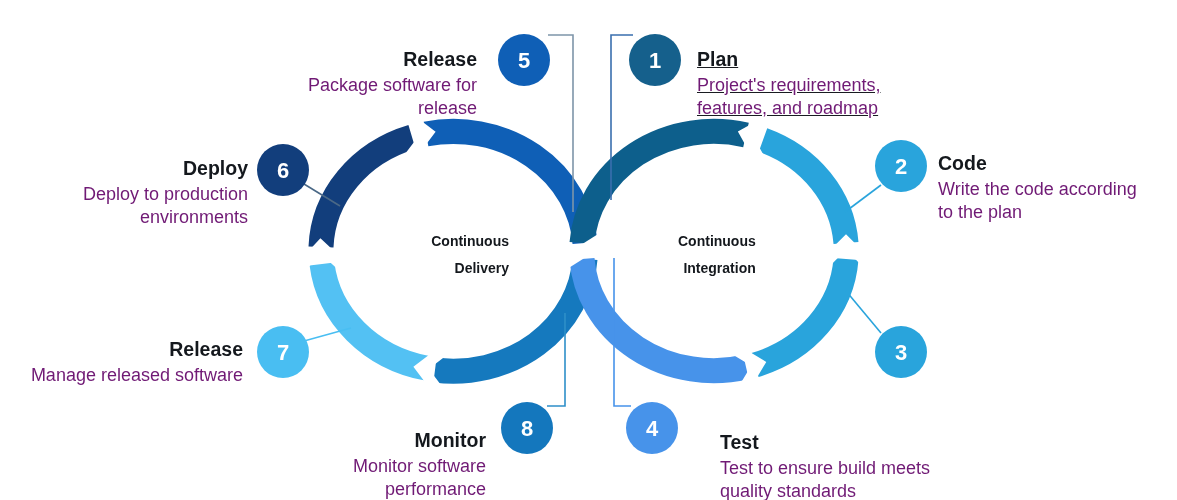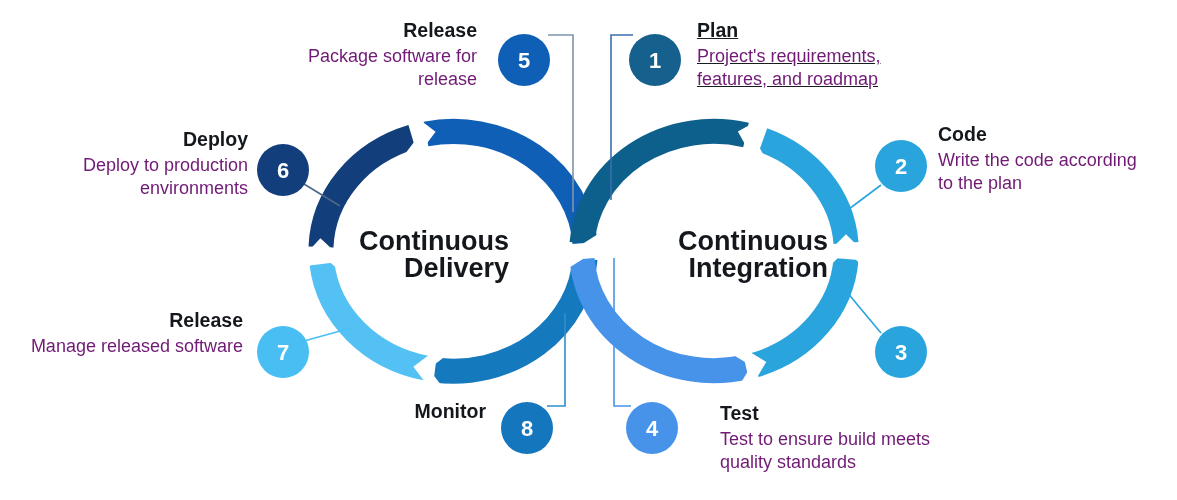--- a/index.html
+++ b/index.html
@@ -5,31 +5,31 @@
   html,body{margin:0;padding:0;background:#ffffff;}
   .canvas{
     position:relative;
     width:1177px;height:500px;
     font-family:"Liberation Sans", sans-serif;
     color:#191c21;
     overflow:hidden;
     background:#ffffff;
   }
   .loop-svg{position:absolute;left:0;top:0;}
-  .stage{position:absolute;}
+  .stage{position:absolute;margin-top:29px;}
   .stage .title{
     font-size:19.5px;font-weight:700;line-height:24px;color:#14181d;
     margin-bottom:3px;
   }
   .stage .desc{font-size:18px;line-height:23px;color:#701a75;}
   .align-right{text-align:right;}
   .align-left{text-align:left;}
   .loop-label{
     position:absolute;
-    font-size:27px;font-weight:700;line-height:27px;color:#14181d;text-align:right;
+    font-size:14px;font-weight:700;line-height:27px;color:#14181d;text-align:right;
   }
 </style>
 </head>
 <body>
 
 <div class="canvas">
 
   <svg class="loop-svg" width="1177" height="500" viewBox="0 0 1177 500">
 
     <g fill="none" stroke-width="25" stroke-linecap="butt">
@@ -140,15 +140,19 @@
   <div class="stage align-right" style="right:934px;top:308px;">
     <div class="title">Release</div>
     <div class="desc">
       <div>Manage released software</div>
       <div></div>
     </div>
   </div>
 
   <div class="stage align-right" style="right:691px;top:399px;">
     <div class="title">Monitor</div>
+    <div class="desc">
+      <div>Monitor software</div>
+      <div>performance</div>
+    </div>
   </div>
 
 </div>
 
 </body></html>

